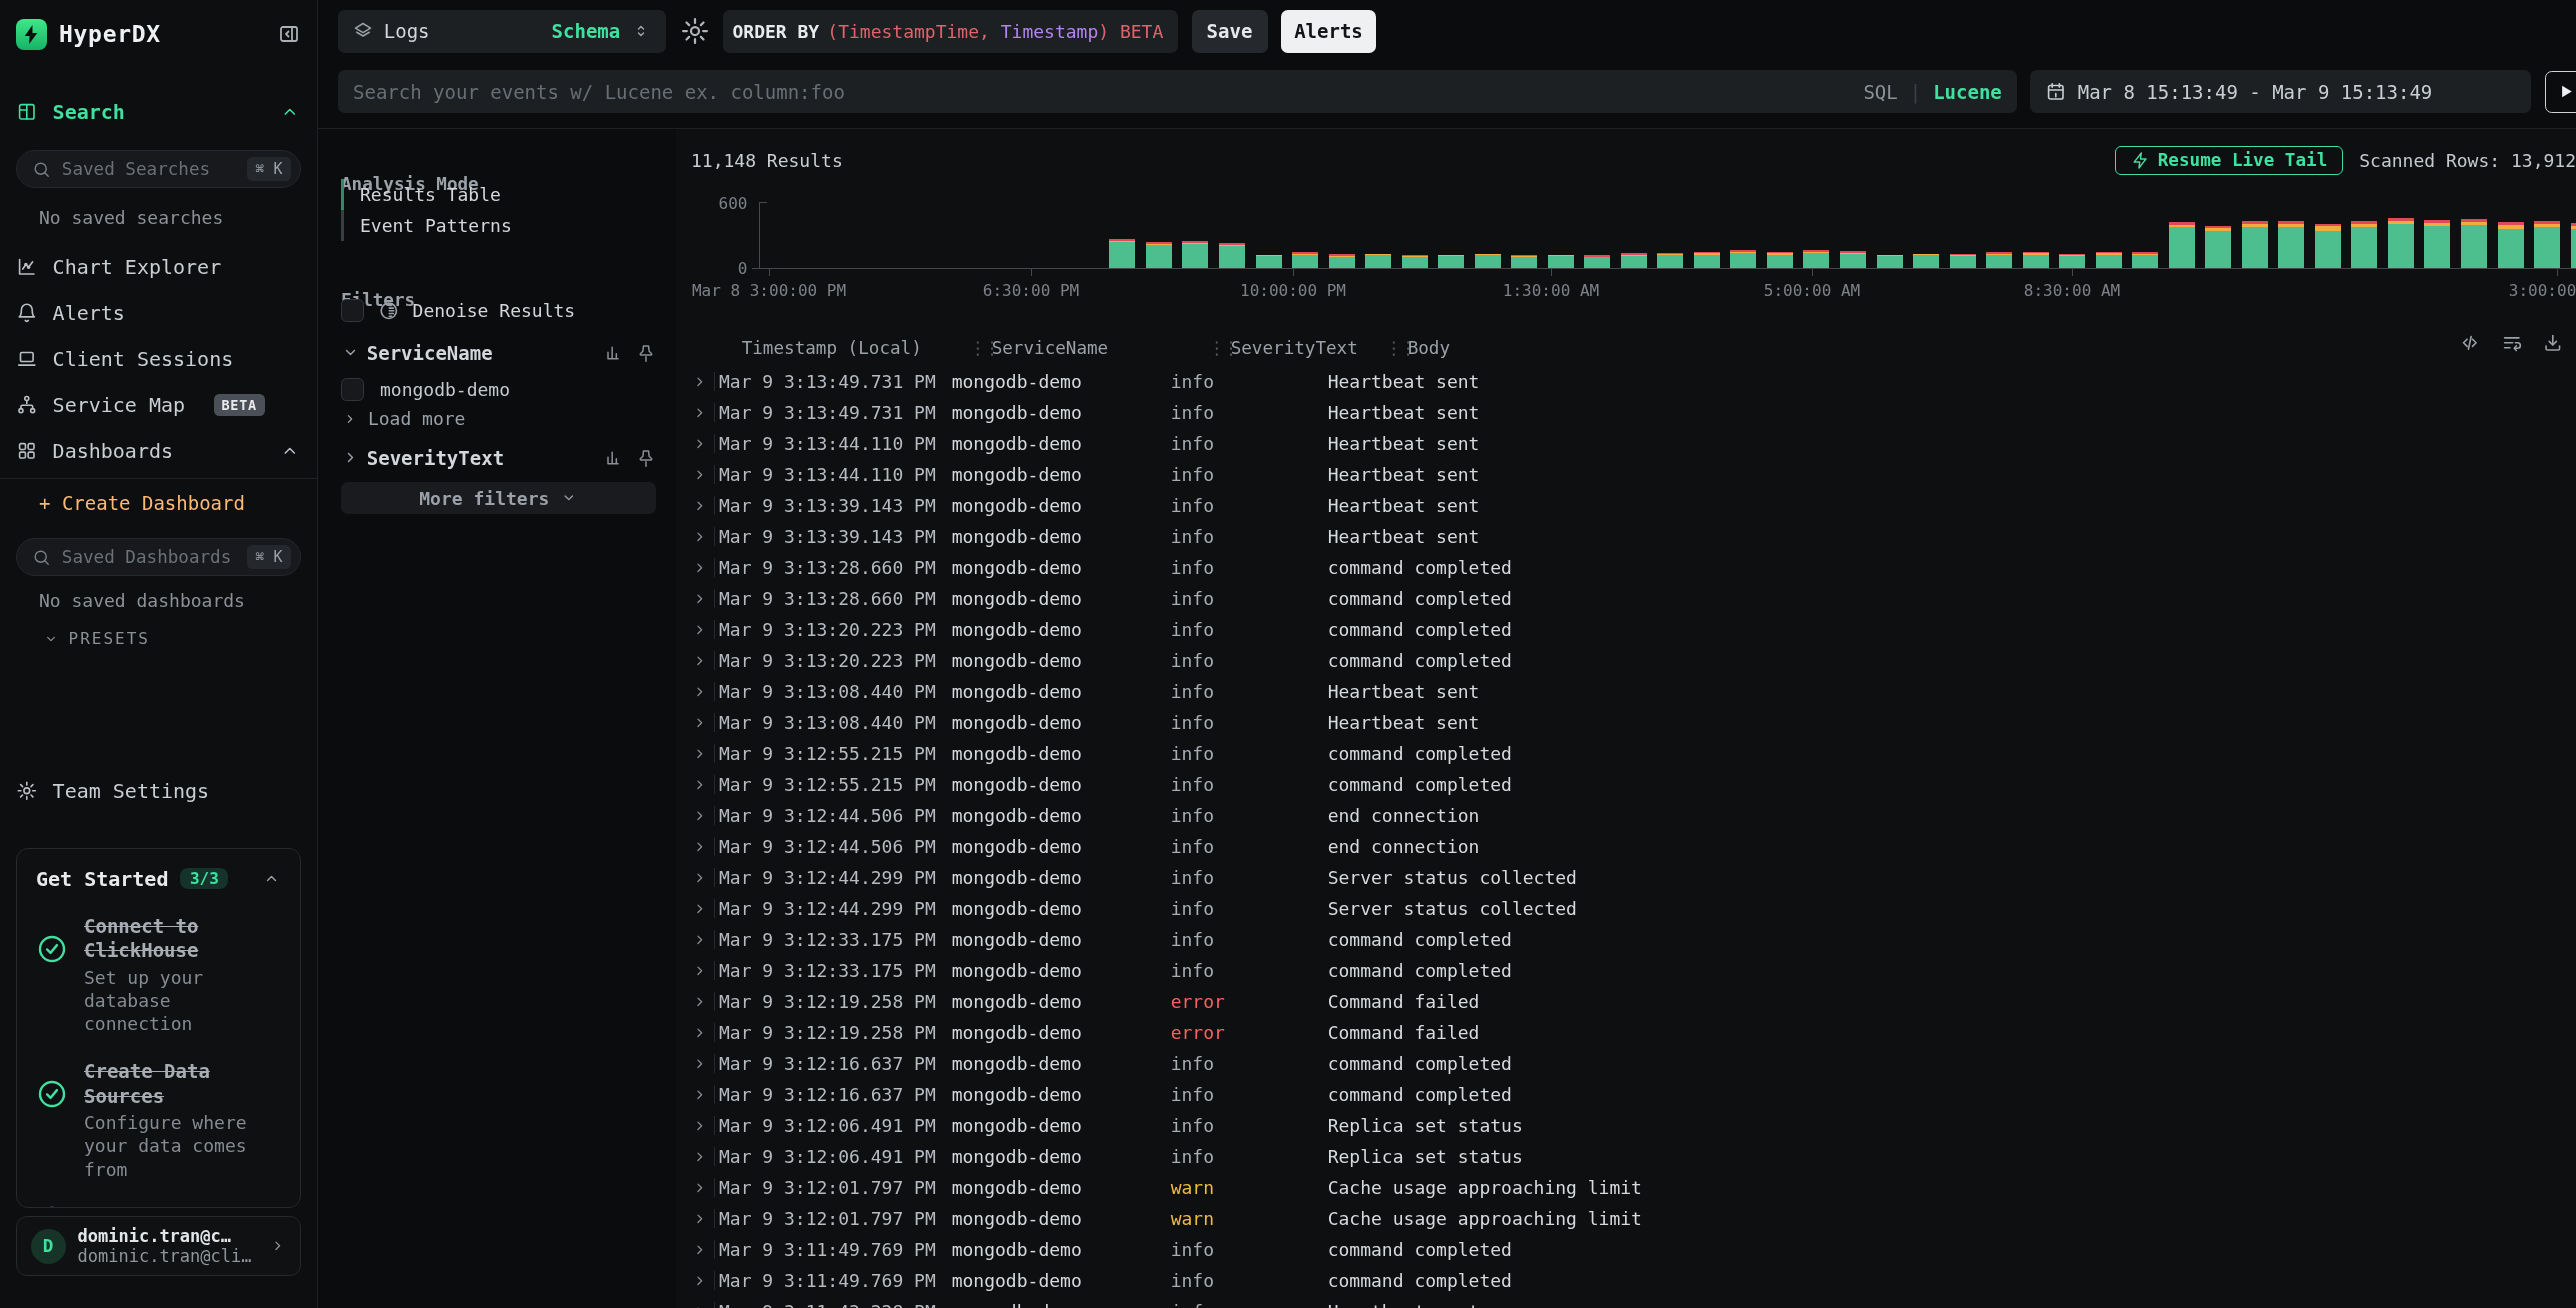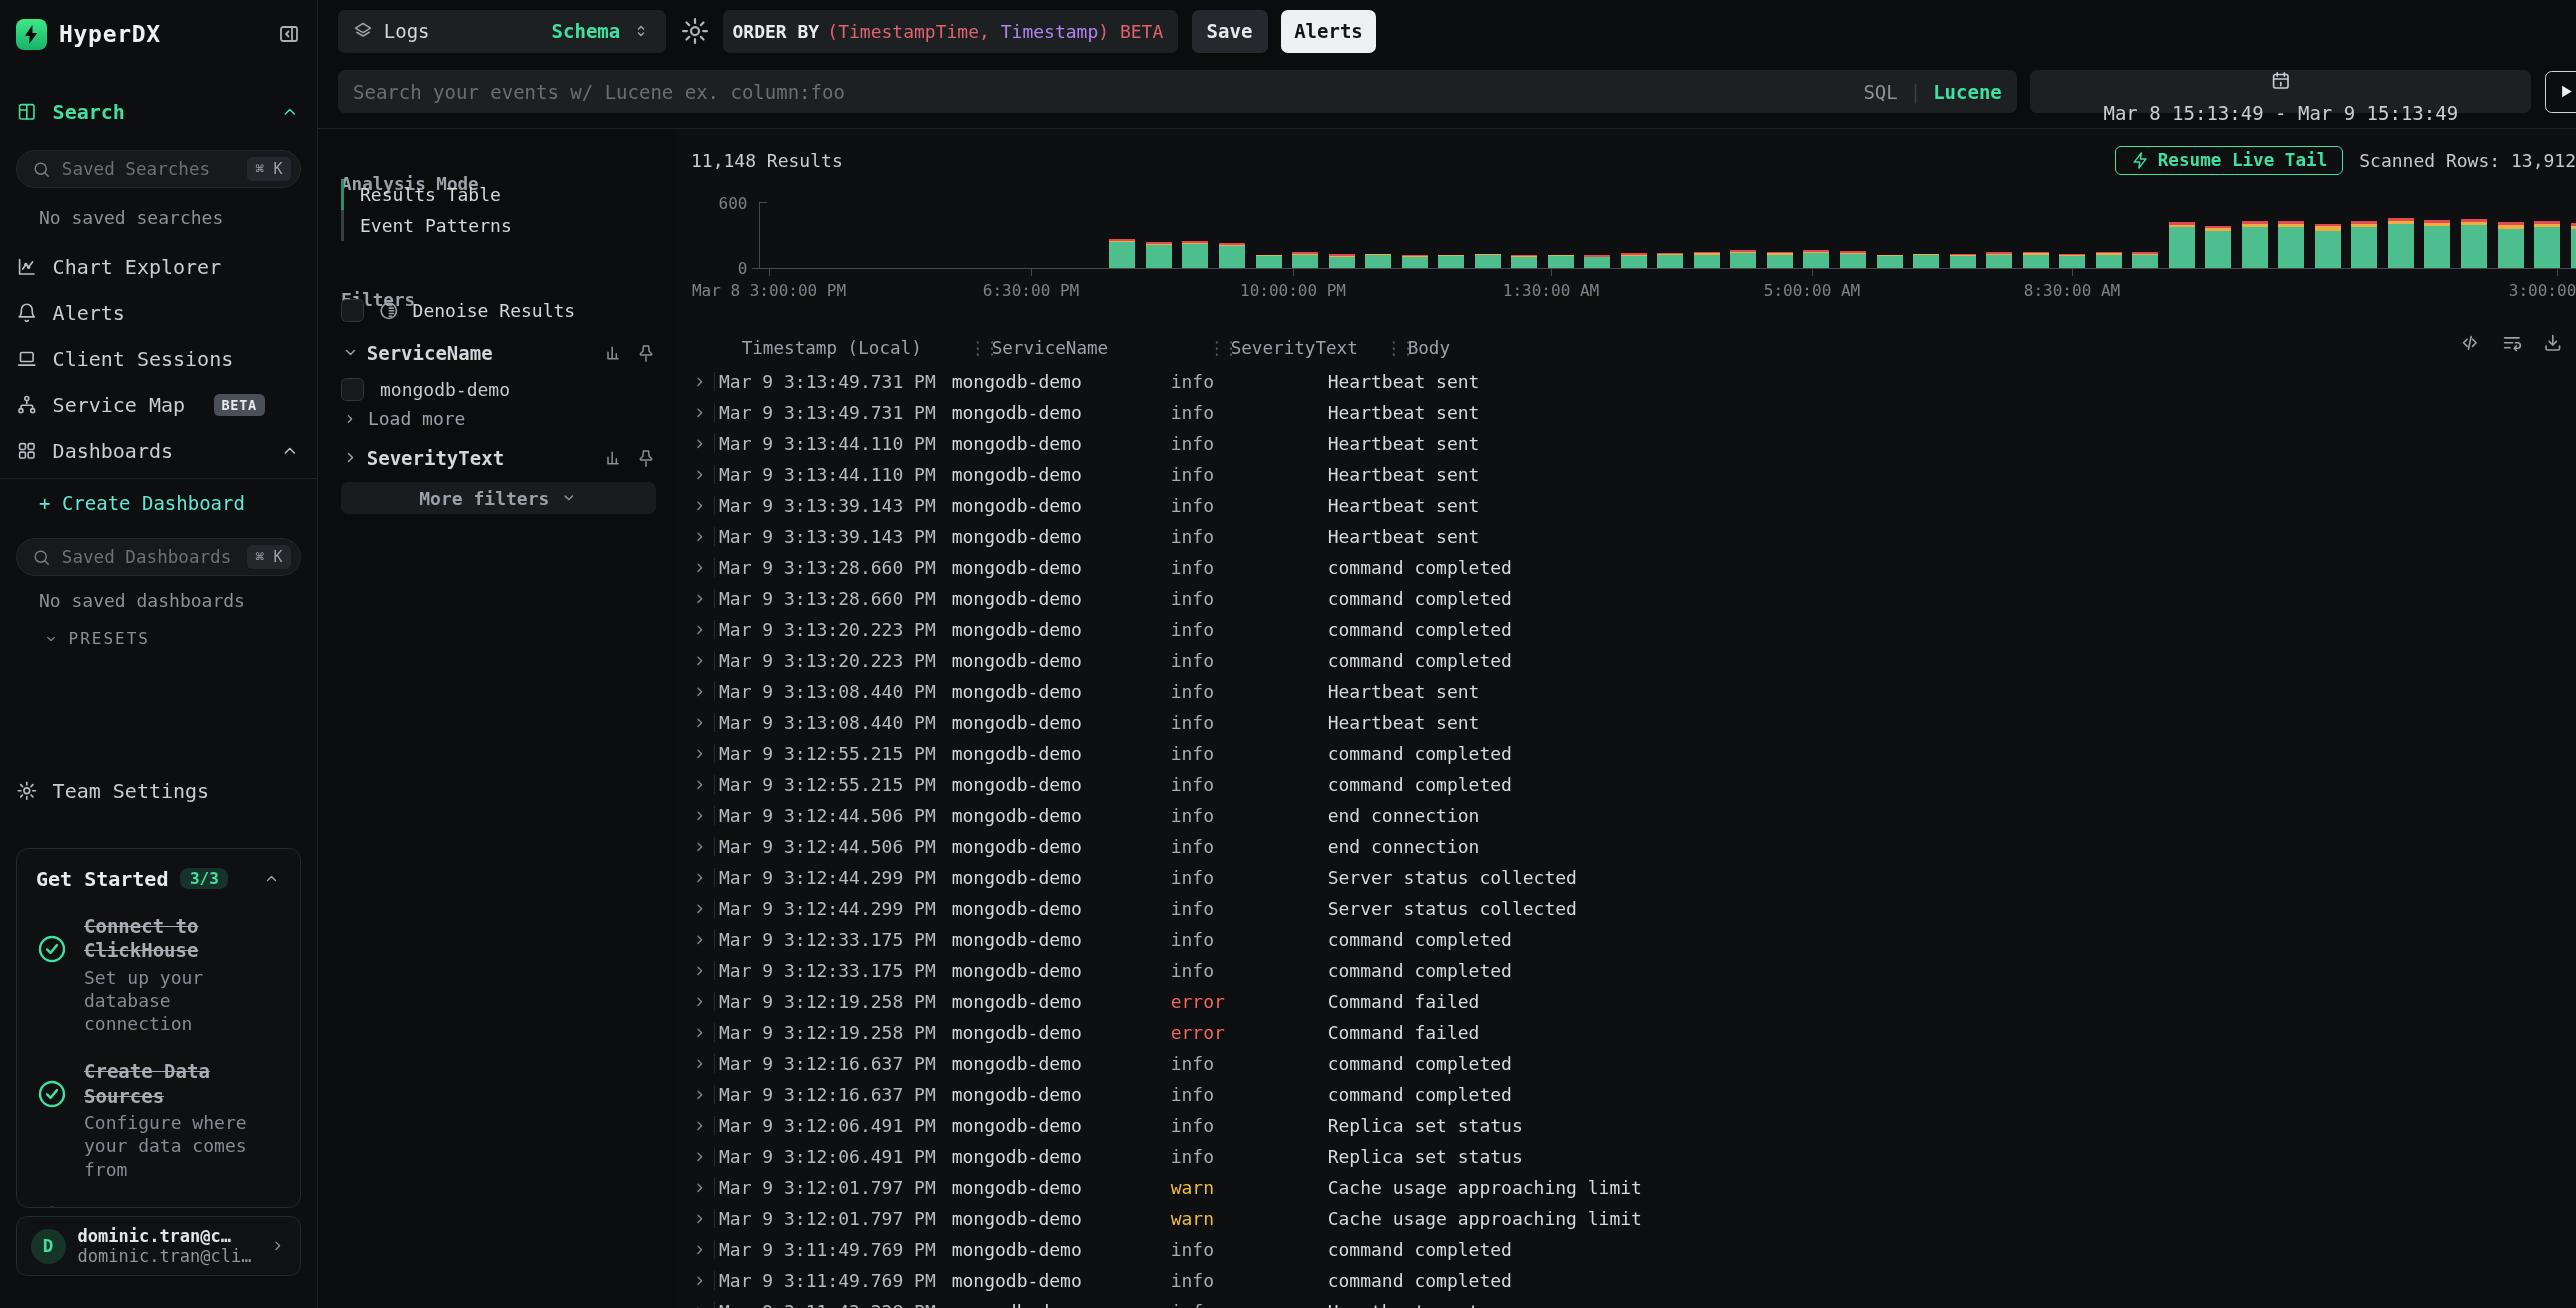--- a/index.html
+++ b/index.html
@@ -39,21 +39,21 @@
   .empty-note { color:#8b9197; font-size:18px; padding-left:23px; }
   #empty-searches { top:207px; } #empty-dashboards { top:590px; }
 
   #nav-list { top:244px; }
   #nav-list .nav-row { height:46px; }
   .beta { background:#4a4f58; color:#e8eaec; font-size:13.5px; font-weight:700; border-radius:5.4px;
     padding:2.7px 8px; margin-left:13.5px; letter-spacing:0.7px; }
 
   .side-divider { top:478px; height:1.4px; background:#1e2125; left:0 !important; right:0 !important; }
   #create-dashboard { top:487px; height:32px; display:flex; align-items:center; padding-left:23px;
-    font-size:19px; color:#5eead4; cursor:pointer; }
+    font-size:19px; color:#fdba74; cursor:pointer; }
   #presets-hdr { top:625px; height:27px; display:flex; align-items:center; gap:9.5px; padding-left:27px;
     color:#8b9197; font-size:16px; letter-spacing:2px; cursor:pointer; }
   #presets-hdr .icon { width:16px; height:16px; }
   #preset-list { top:653px; }
   .preset-item { height:32px; display:flex; align-items:center; padding-left:23px; font-size:19px; color:#c9ced3; cursor:pointer; }
   #team-settings { top:771px; height:39px; }
 
   
   #gs-card { top:848px; height:360px; border:1.4px solid #26292d; border-radius:12px;
     background:#0e1012; padding:17.6px 19px; overflow:hidden; }
@@ -92,21 +92,21 @@
   .kw { font-weight:700; color:#e8eaed; }
   .c-purple { color:#b184f0; } .c-red { color:#e0636c; }
   .btn-save { width:76px; height:43px; background:#25282c; border-radius:6.8px; color:#e6e9ec; font-weight:700;
     font-size:19px; display:flex; align-items:center; justify-content:center; cursor:pointer; }
   .btn-alerts { width:95px; height:43px; background:#eef0f2; border-radius:6.8px; color:#121417; font-weight:700;
     font-size:19px; display:flex; align-items:center; justify-content:center; margin-right:8px; cursor:pointer; }
   #search-box { flex:1; cursor:text; }
   #search-box .ph { color:#686e75; font-size:19px; flex:1; white-space:nowrap; overflow:hidden; }
   .lang-toggle { display:flex; gap:12px; font-size:19px; align-items:center; }
   .lang-sql { color:#8c9299; cursor:pointer; } .lang-sep { color:#3c4046; } .lang-lucene { color:#3fe0a0; font-weight:700; cursor:pointer; }
-  #date-box { width:501px; cursor:pointer;flex-direction:column; }
+  #date-box { width:501px; cursor:pointer; }
   #date-box .icon { width:21.6px; height:21.6px; color:#c9ced3; }
   #date-box span { font-size:19px; color:#c9ced3; white-space:nowrap; }
   #play-btn { width:42px; height:42px; border:1.4px solid #cfd4d9; border-radius:6.8px; margin-right:-10.8px;
     display:flex; align-items:center; justify-content:center; color:#eef1f3; cursor:pointer; }
   #play-btn svg { width:23px; height:23px; }
 
   
   #filters { position:absolute; left:318px; top:129px; width:359px; bottom:0; border-right:1.4px solid #1e2125; }
   #filters > div { position:absolute; left:23px; right:20px; }
   .panel-label { color:#9aa1a8; font-weight:700; font-size:17.6px;margin-top:26px; }

